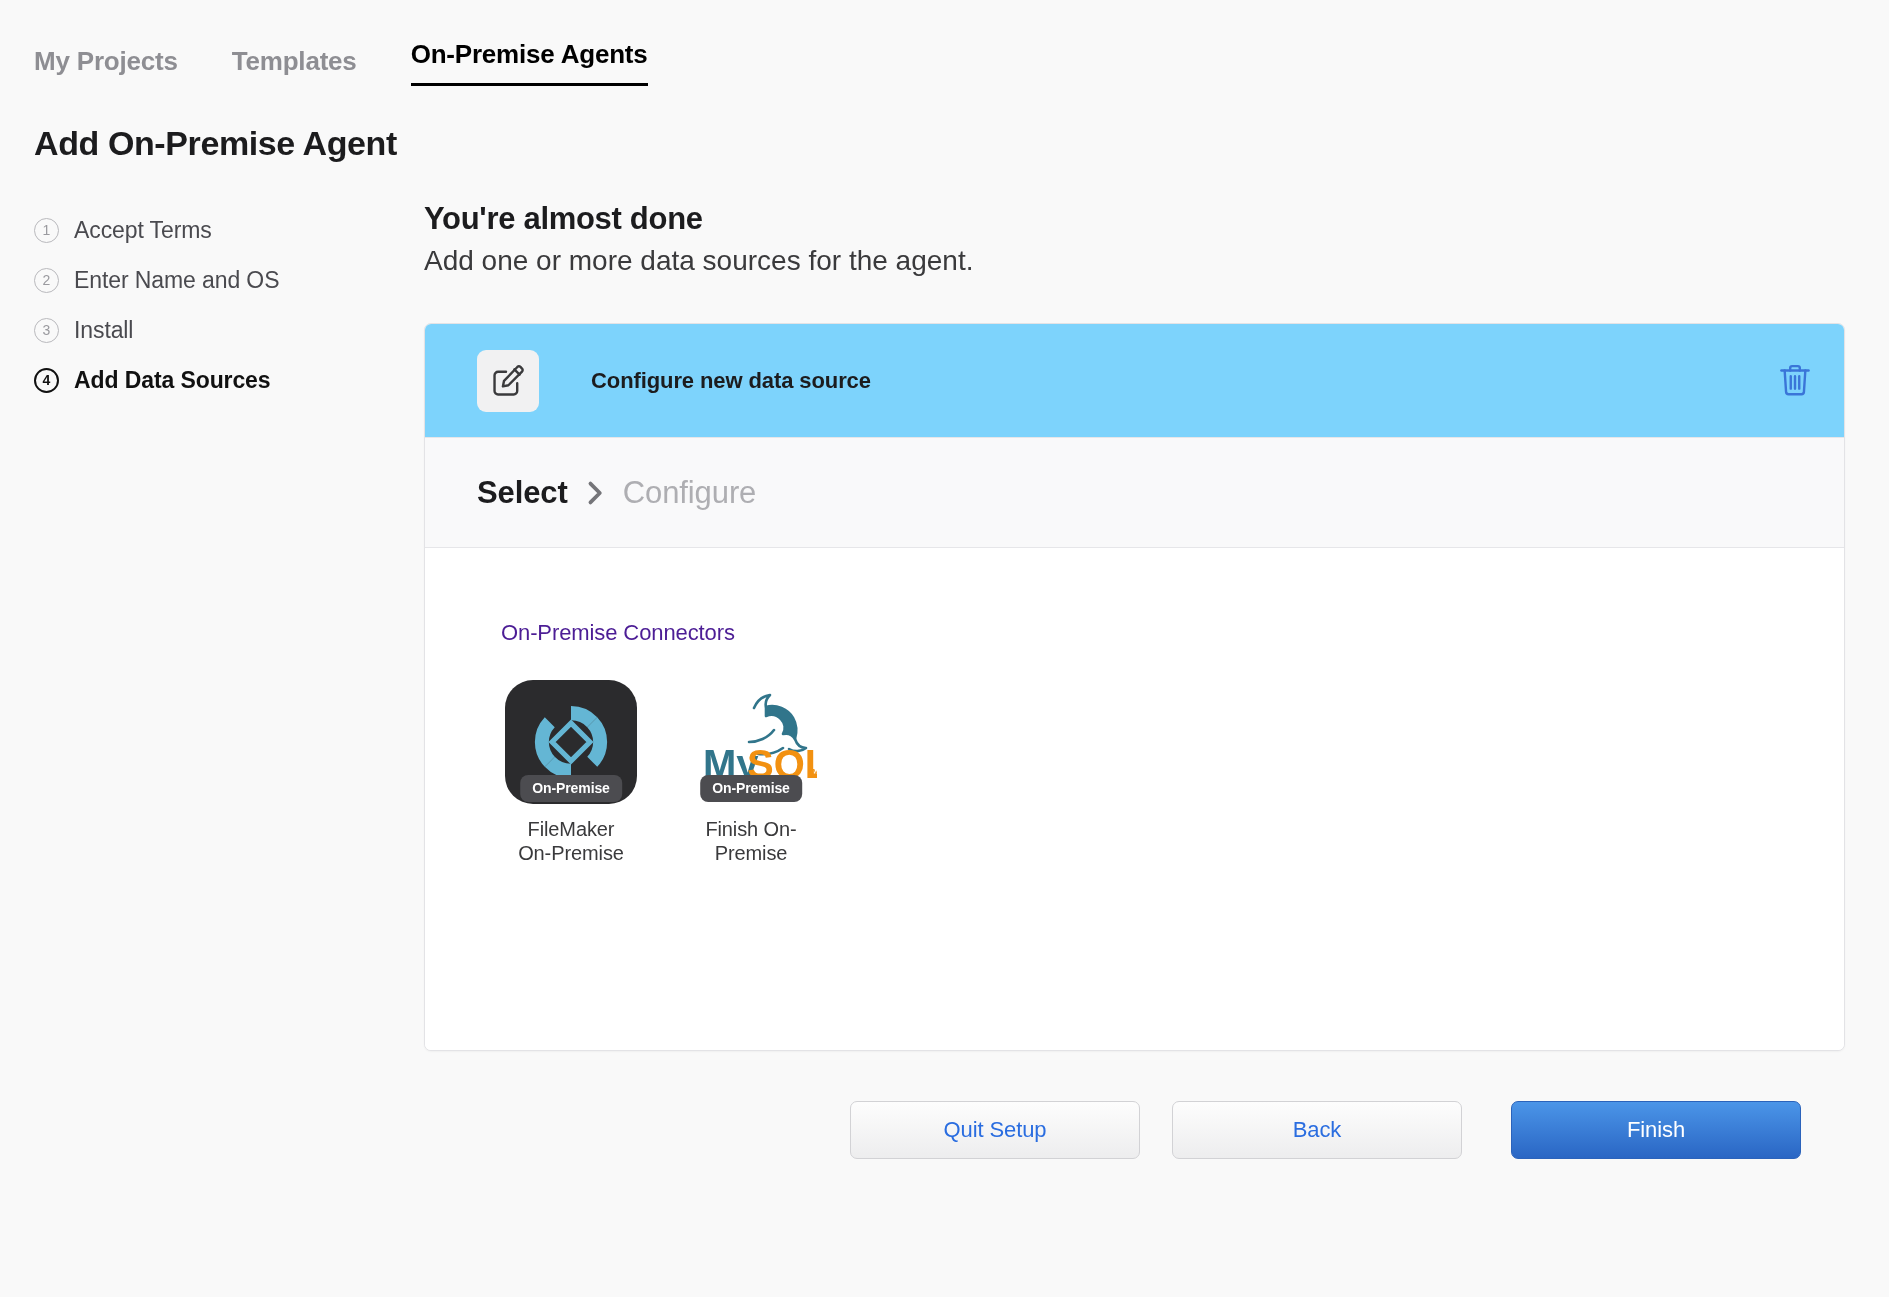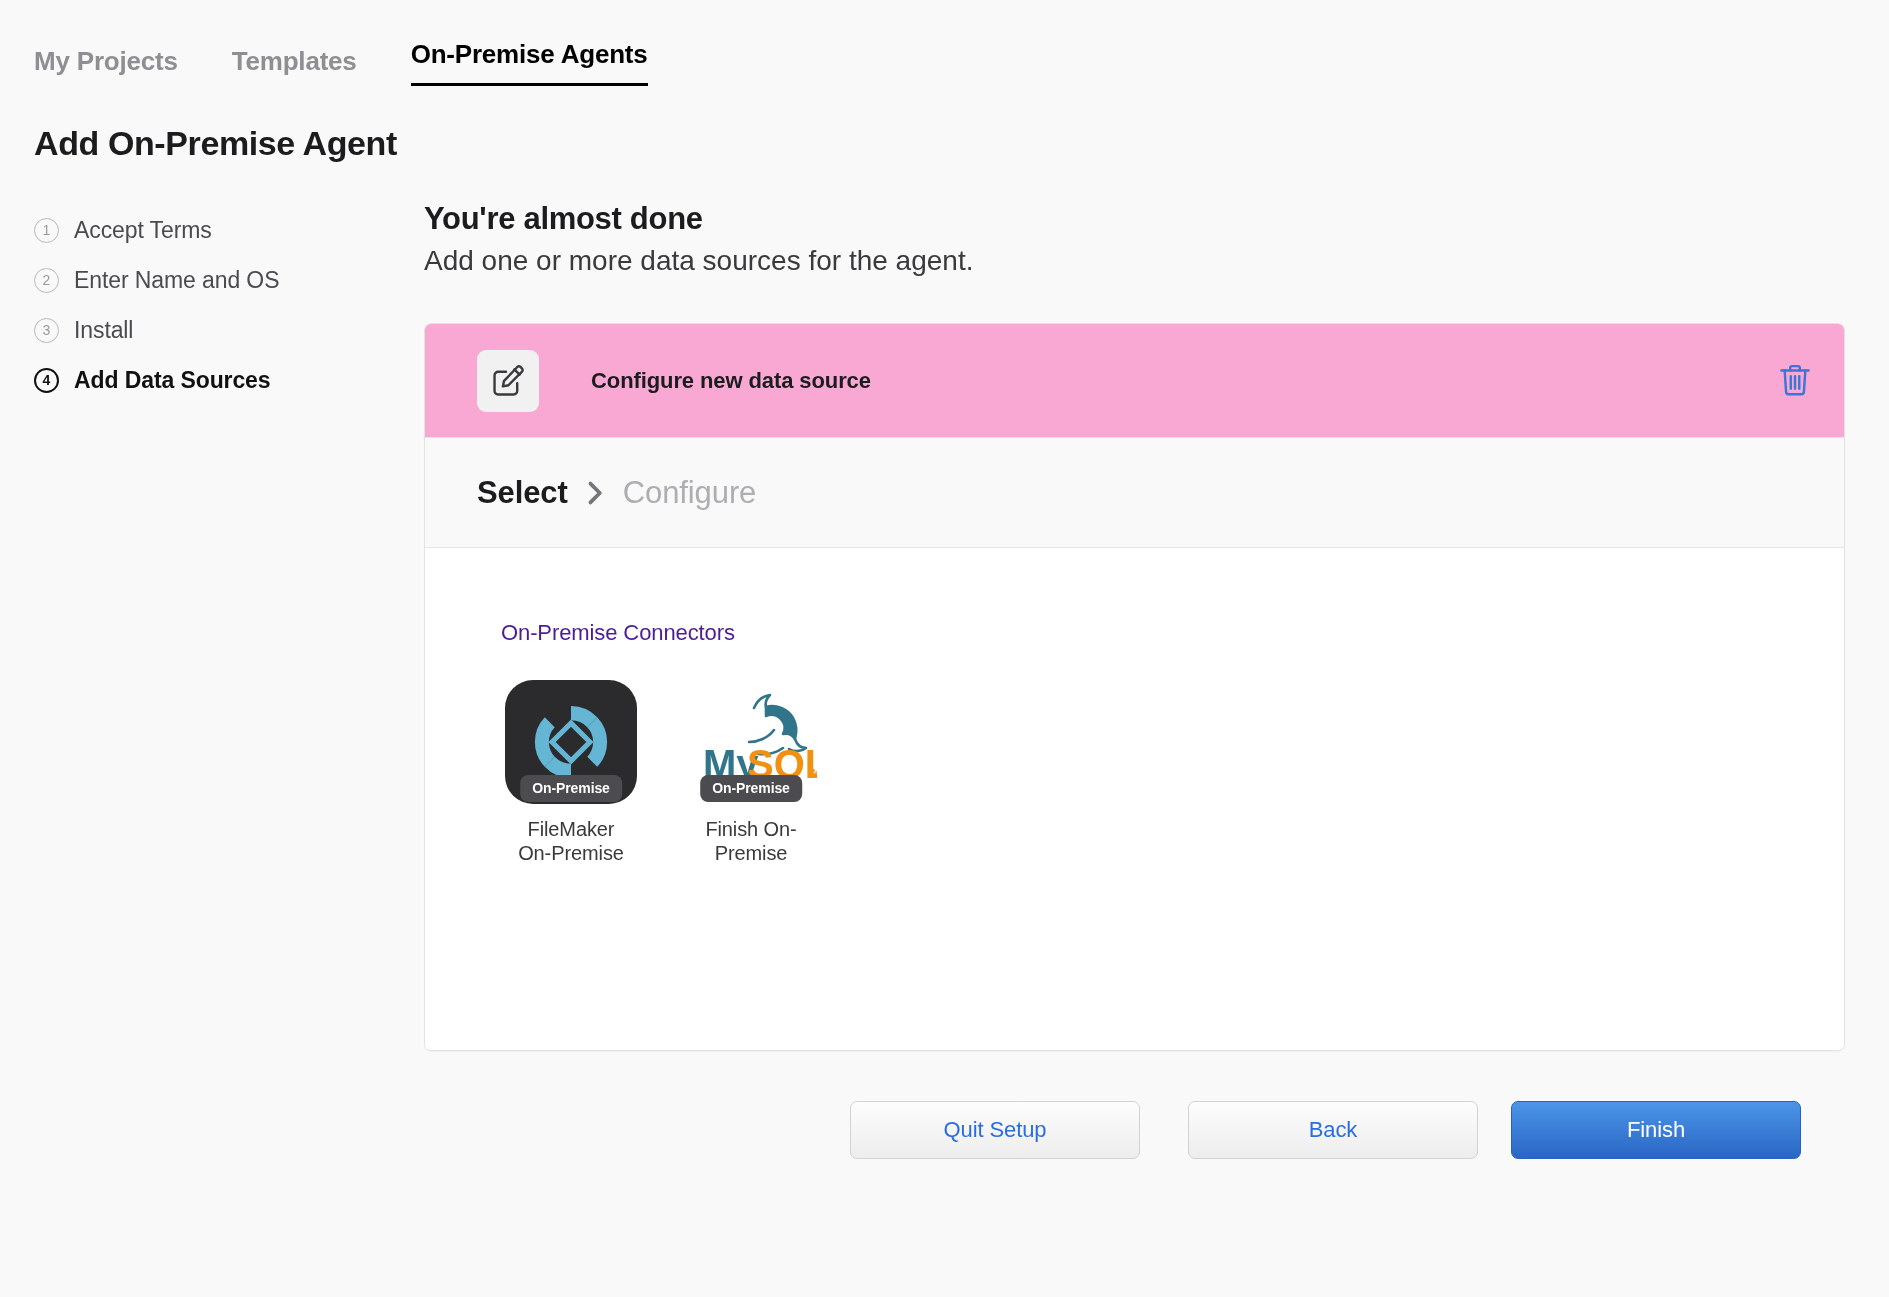--- a/index.html
+++ b/index.html
@@ -102,21 +102,21 @@
     border-radius: 7px;
     box-shadow: 0 1px 2px rgba(0,0,0,0.04);
     overflow: hidden;
   }
   #ds-head {
     display: flex;
     align-items: center;
     height: 114px;
     padding: 0 32px 0 52px;
     border-bottom: 1px solid #e6e6e9;
-    background: #f9a8d4;
+    background: #7dd3fc;
   }
   #ds-icon-box {
     width: 62px; height: 62px;
     flex: 0 0 62px;
     background: #f1f1f2;
     border-radius: 9px;
     display: flex; align-items: center; justify-content: center;
     cursor: pointer;
   }
   #ds-title {
@@ -205,20 +205,21 @@
     width: 132px; height: 124px;
     display:flex; align-items:center; justify-content:flex-end;
     padding-bottom: 6px;
   }
 
   
   #footer {
     display: flex;
     align-items: center;
     margin: 50px 44px 0 426px;
+    gap: 16px;
   }
   .btn {
     border-radius: 7px;
     font-size: 22px;
     height: 58px;
     display: flex;
     align-items: center;
     justify-content: center;
     cursor: pointer;
     letter-spacing: -0.1px;

